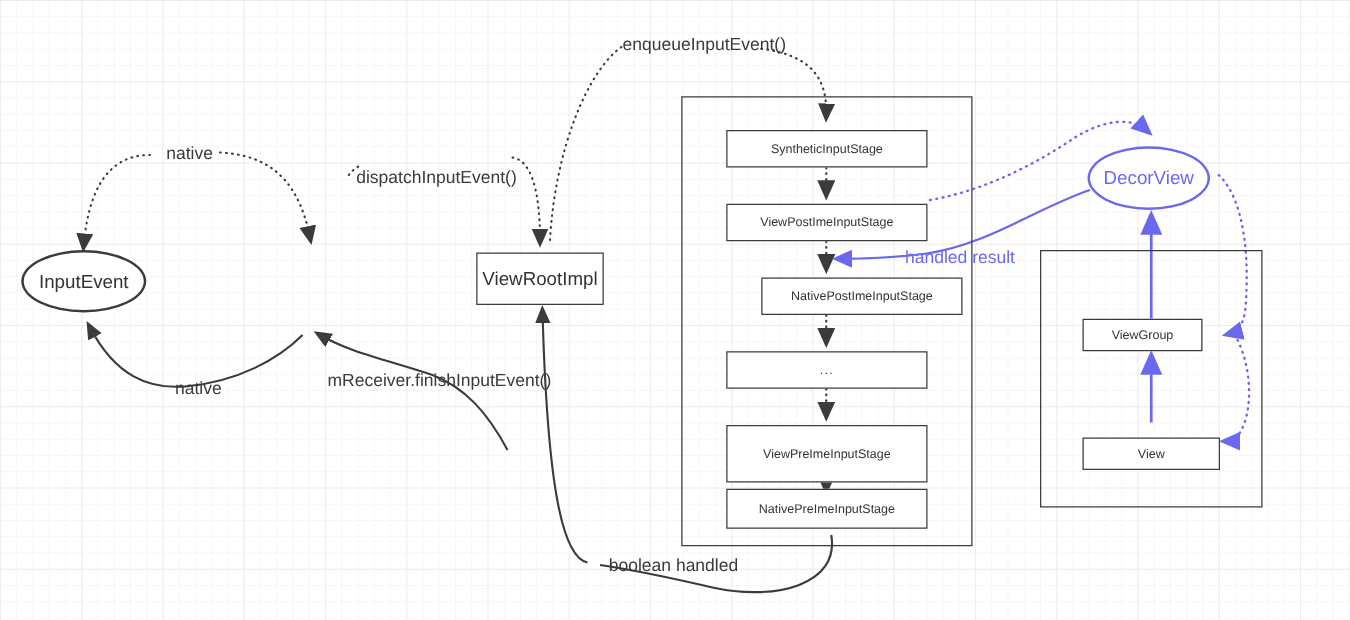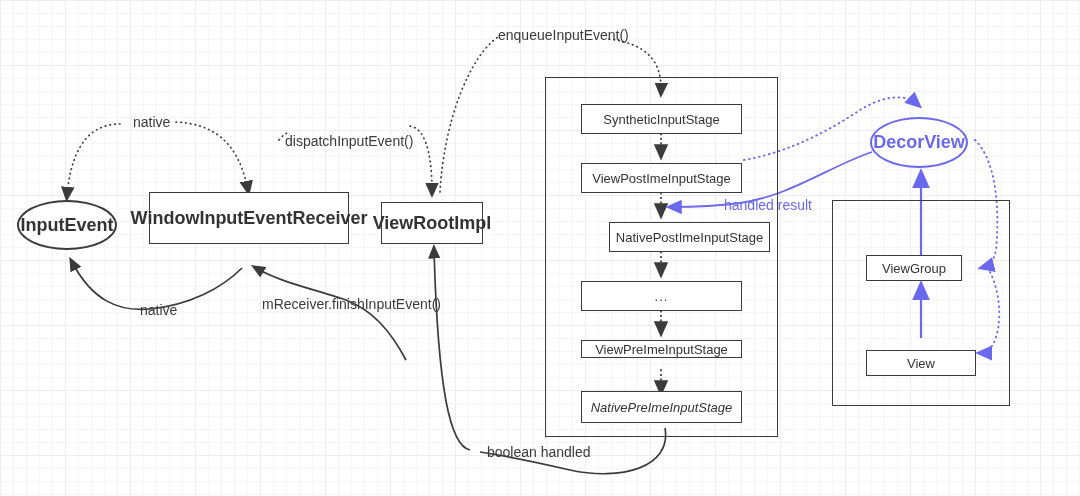--- a/index.html
+++ b/index.html
@@ -52,26 +52,26 @@
     color: #6b68f0;
     background: #ffffff;
   }
   .container-box {
     position: absolute;
     box-sizing: border-box;
     border: 1.8px solid #3b3b3b;
     background: transparent;
   }
   .label-strong {
-    font-size: 18px;
-    font-weight: bold;
+    font-size: 15px;
+    font-weight: normal;
     text-align: right;
   }
   .label-normal {
-    font-size: 13px;
+    font-size: 10px;
     font-weight: normal;
   }
   .edge-label {
     position: absolute;
     font-size: 14px;
     color: #3a3a3a;
     white-space: nowrap;
     background: transparent;
     line-height: 1;
   }
@@ -178,23 +178,20 @@
     </g>
   </svg>
 
   <div class="container-box" style="left:545px; top:77px; width:233px; height:360px;"></div>
   <div class="container-box" style="left:832px; top:200px; width:178px; height:206px;"></div>
 
   <div class="node ellipse label-strong" style="left:17px; top:200px; width:100px; height:50px;">
     <span>InputEvent</span>
   </div>
 
-  <div class="node box label-strong" style="left:149px; top:192px; width:200px; height:52px;">
-    <span>WindowInputEventReceiver</span>
-  </div>
 
   <div class="node box label-strong" style="left:381px; top:202px; width:102px; height:42px;">
     <span>ViewRootImpl</span>
   </div>
 
   <div class="node box label-normal" style="left:581px; top:104px; width:161px; height:30px;">
     <span>SyntheticInputStage</span>
   </div>
 
   <div class="node box label-normal" style="left:581px; top:163px; width:161px; height:30px;">
@@ -202,25 +199,25 @@
   </div>
 
   <div class="node box label-normal" style="left:581px; top:222px; width:161px; height:30px;margin-left:28px;">
     <span>NativePostImeInputStage</span>
   </div>
 
   <div class="node box label-normal" style="left:581px; top:281px; width:161px; height:30px;">
     <span class="ellipsis">...</span>
   </div>
 
-  <div class="node box label-normal" style="left:581px; top:340px; width:161px; height:18px;">
+  <div class="node box label-normal" style="left:581px; top:340px; width:161px; height:46px;">
     <span>ViewPreImeInputStage</span>
   </div>
 
-  <div class="node box label-normal" style="left:581px; top:391px; width:161px; height:32px;font-style:italic;">
+  <div class="node box label-normal" style="left:581px; top:391px; width:161px; height:32px;">
     <span>NativePreImeInputStage</span>
   </div>
 
   <div class="node ellipse-blue label-strong" style="left:870px; top:117px; width:98px; height:51px;">
     <span>DecorView</span>
   </div>
 
   <div class="node box label-normal" style="left:866px; top:255px; width:96px; height:26px;">
     <span>ViewGroup</span>
   </div>

